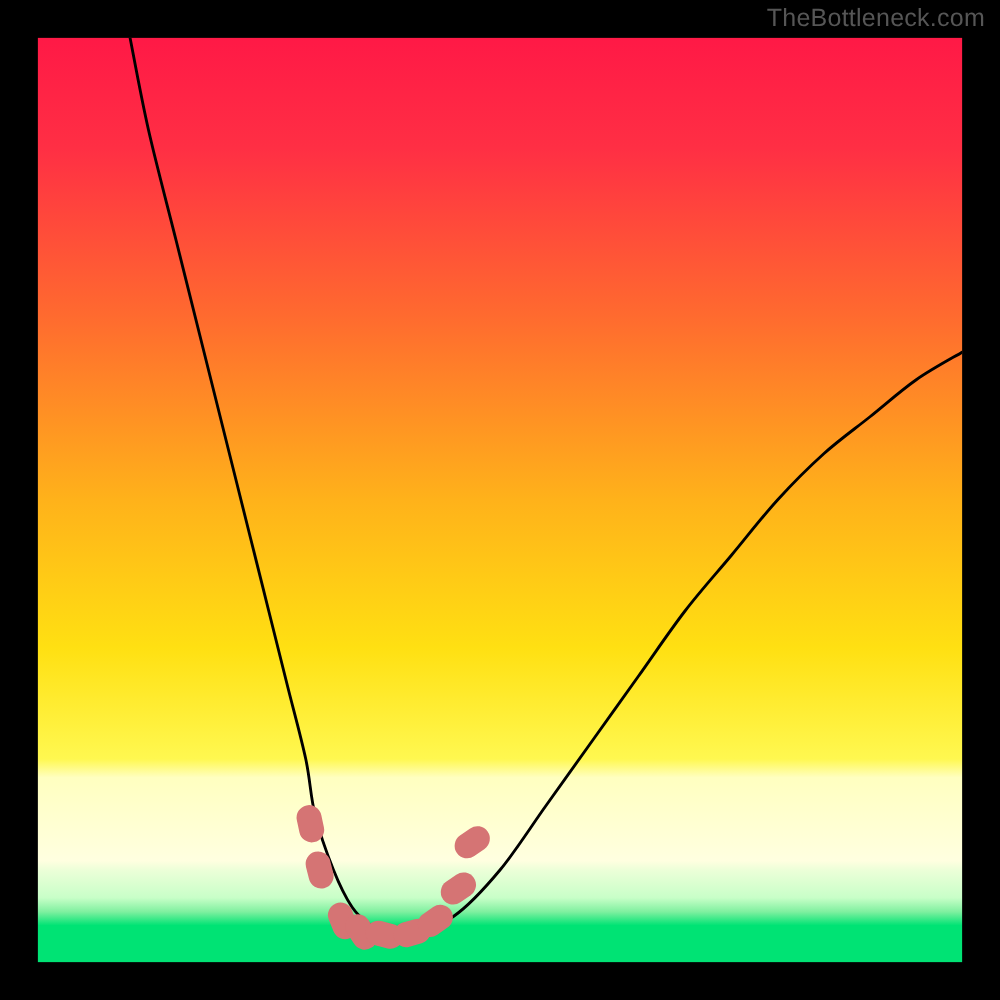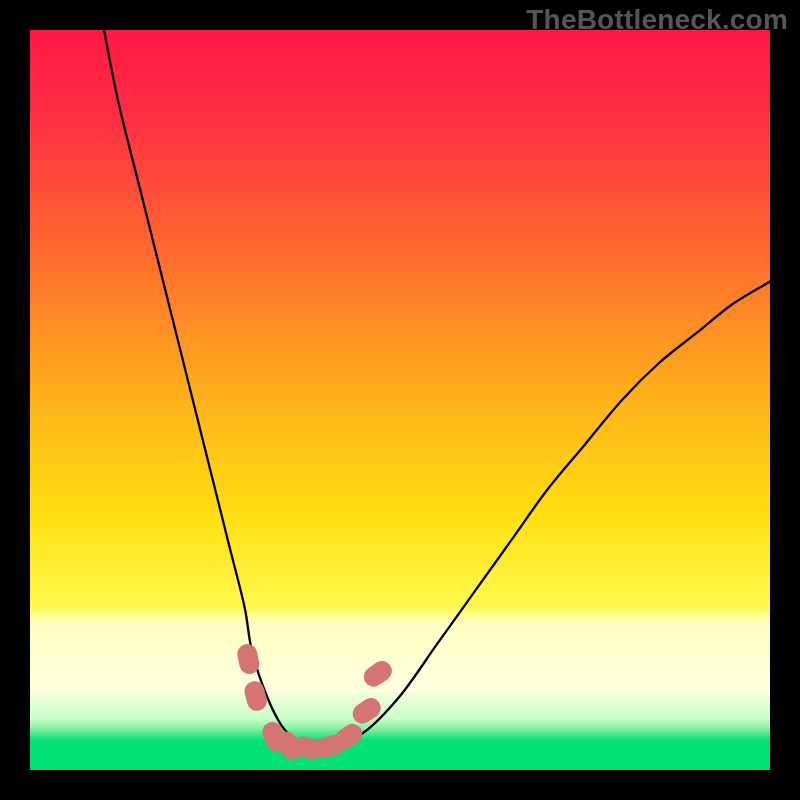--- a/index.html
+++ b/index.html
@@ -21,22 +21,22 @@
     left: 30px;
     top: 30px;
     width: 740px;
     height: 740px;
     overflow: hidden;
   }
   .watermark {
     position: absolute;
     top: 4px;
     right: 12px;
-    font-size: 28px;
-    font-weight: 700;
+    font-size: 20px;
+    font-weight: 400;
     color: #565656;
     letter-spacing: 0.2px;
     z-index: 5;
     margin-left: 34px;
   }
   svg.curve {
     position: absolute;
     inset: 0;
     width: 740px;
     height: 740px;

